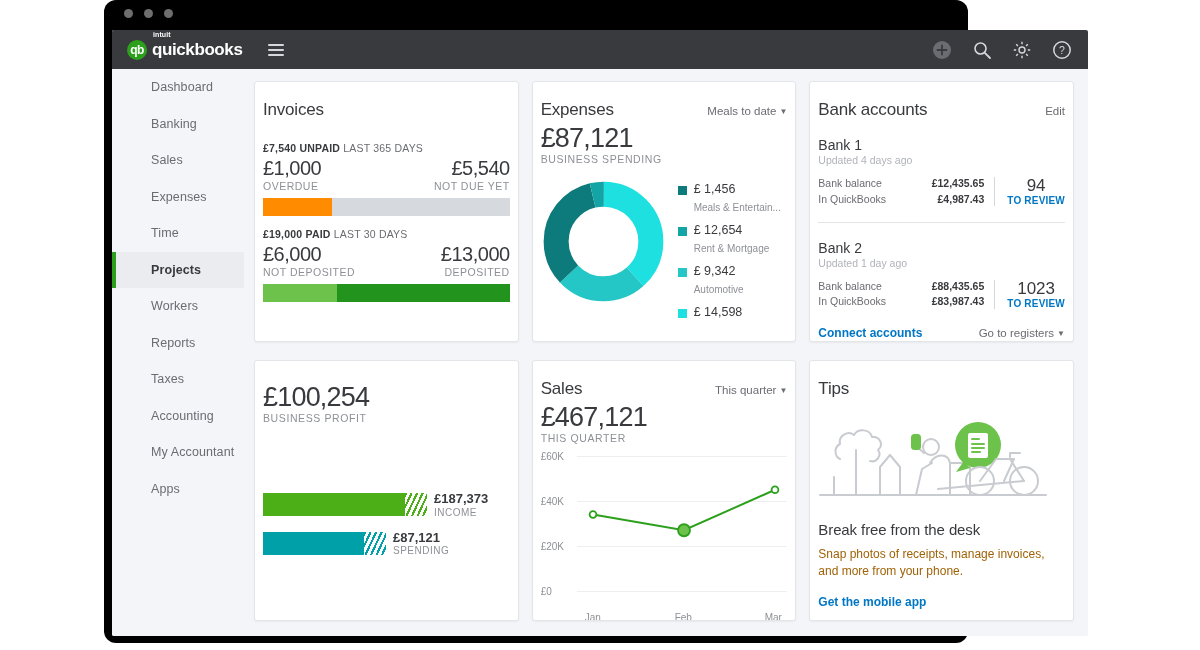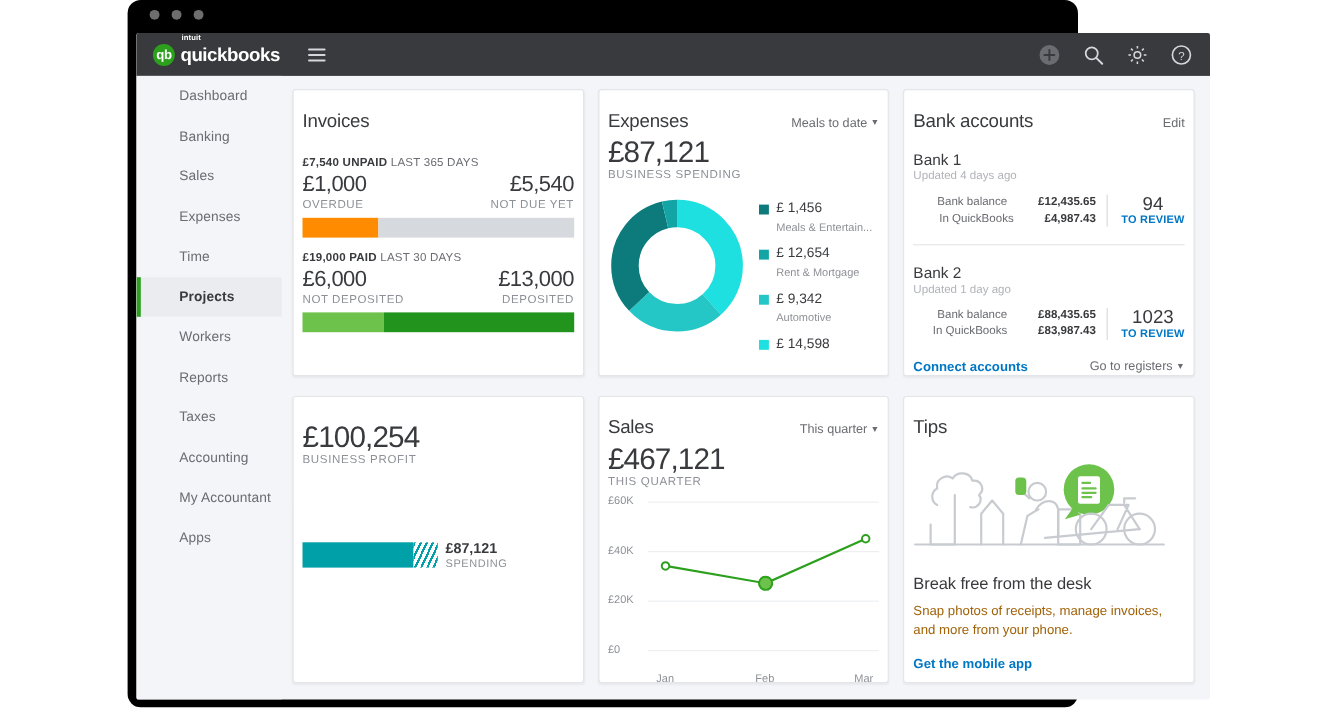--- a/index.html
+++ b/index.html
@@ -7,21 +7,21 @@
   html, body {
     width: 1200px; height: 650px;
     background: #ffffff;
     font-family: "Liberation Sans", sans-serif;
     overflow: hidden;
   }
 
   
   .frame {
     position: absolute;
-    left: 116px; top: 0px;
+    left: 104px; top: 0px;
     width: 864px; height: 643px;
     background: #000000;
     border-radius: 12px;
     padding: 0;
   }
   .frame-inner {
     position: absolute;
     left: 8px; top: 30px;
     width: 976px; height: 606px;
     background: #f4f5f8;
@@ -155,21 +155,21 @@
   .leg-amt { font-size: 12.5px; color: #393a3d; line-height: 1.1; }
   .leg-lbl { font-size: 10px; color: #8d9096; line-height: 1.25; }
 
   
   .bank-block { margin-top: 17px; }
   .bank-name { font-size: 14px; color: #393a3d; }
   .bank-upd { font-size: 10.5px; color: #b0b3b8; margin-top: 1px; }
   .bank-rows { display: flex; margin-top: 10px; align-items: center; }
   .bank-left { flex: 1; }
   .bank-line {
-    display: flex; justify-content: flex-end;
+    display: flex; justify-content: space-between;
     font-size: 10.5px; color: #6b6c72; line-height: 1.5; gap: 28px;
   }
   .bank-line .v { color: #393a3d; font-weight: bold; }
   .bank-review {
     border-left: 1px solid #d4d7dc;
     padding-left: 12px; margin-left: 10px;
     text-align: center; min-width: 62px;
   }
   .rev-num { font-size: 17px; color: #393a3d; line-height: 1.05; }
   .rev-lbl { font-size: 10px; color: #0077c5; font-weight: bold; letter-spacing: 0.2px; }
@@ -433,20 +433,30 @@
         </div>
       </div>
 
       <div class="card">
         <div class="big-amt">£100,254</div>
         <div class="big-lbl">BUSINESS PROFIT</div>
 
         <div class="pl-bars">
           <div class="pl-row">
             <div class="pl-bar">
+              <div class="pl-solid" style="width:142px;background:#4caf17"></div>
+              <div class="pl-hatch" style="width:22px;background:repeating-linear-gradient(115deg,#4caf17 0 2px,#ffffff 2px 5px)"></div>
+            </div>
+            <div class="pl-txt">
+              <div class="pl-amt">£187,373</div>
+              <div class="pl-lbl">INCOME</div>
+            </div>
+          </div>
+          <div class="pl-row">
+            <div class="pl-bar">
               <div class="pl-solid" style="width:101px;background:#00a0a8"></div>
               <div class="pl-hatch" style="width:22px;background:repeating-linear-gradient(115deg,#00a0a8 0 2px,#ffffff 2px 5px)"></div>
             </div>
             <div class="pl-txt">
               <div class="pl-amt">£87,121</div>
               <div class="pl-lbl">SPENDING</div>
             </div>
           </div>
         </div>
       </div>

